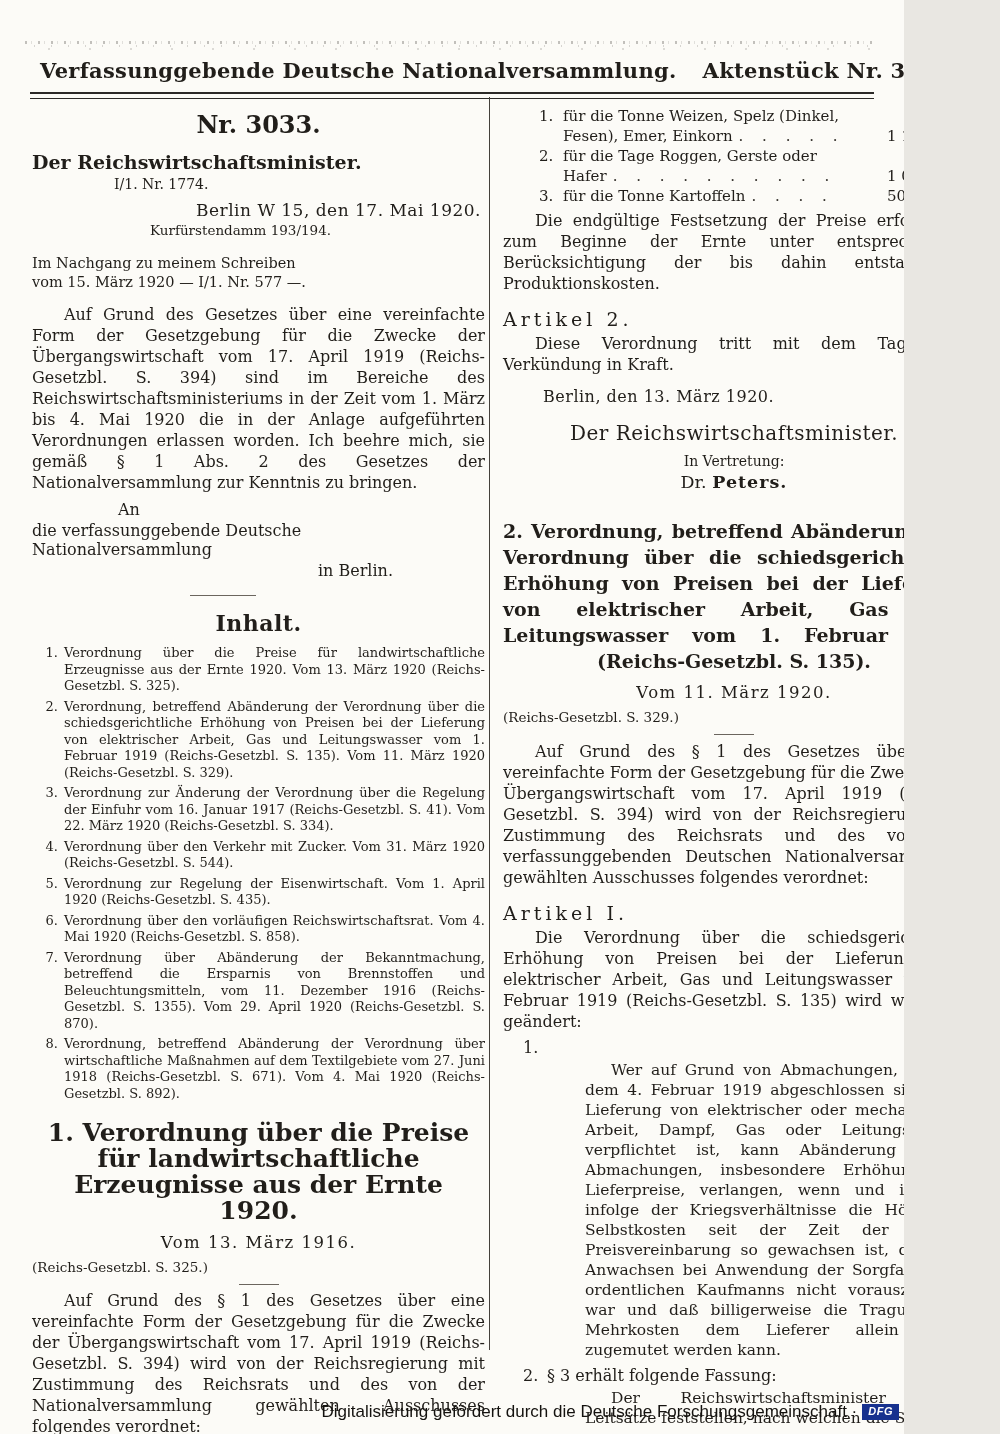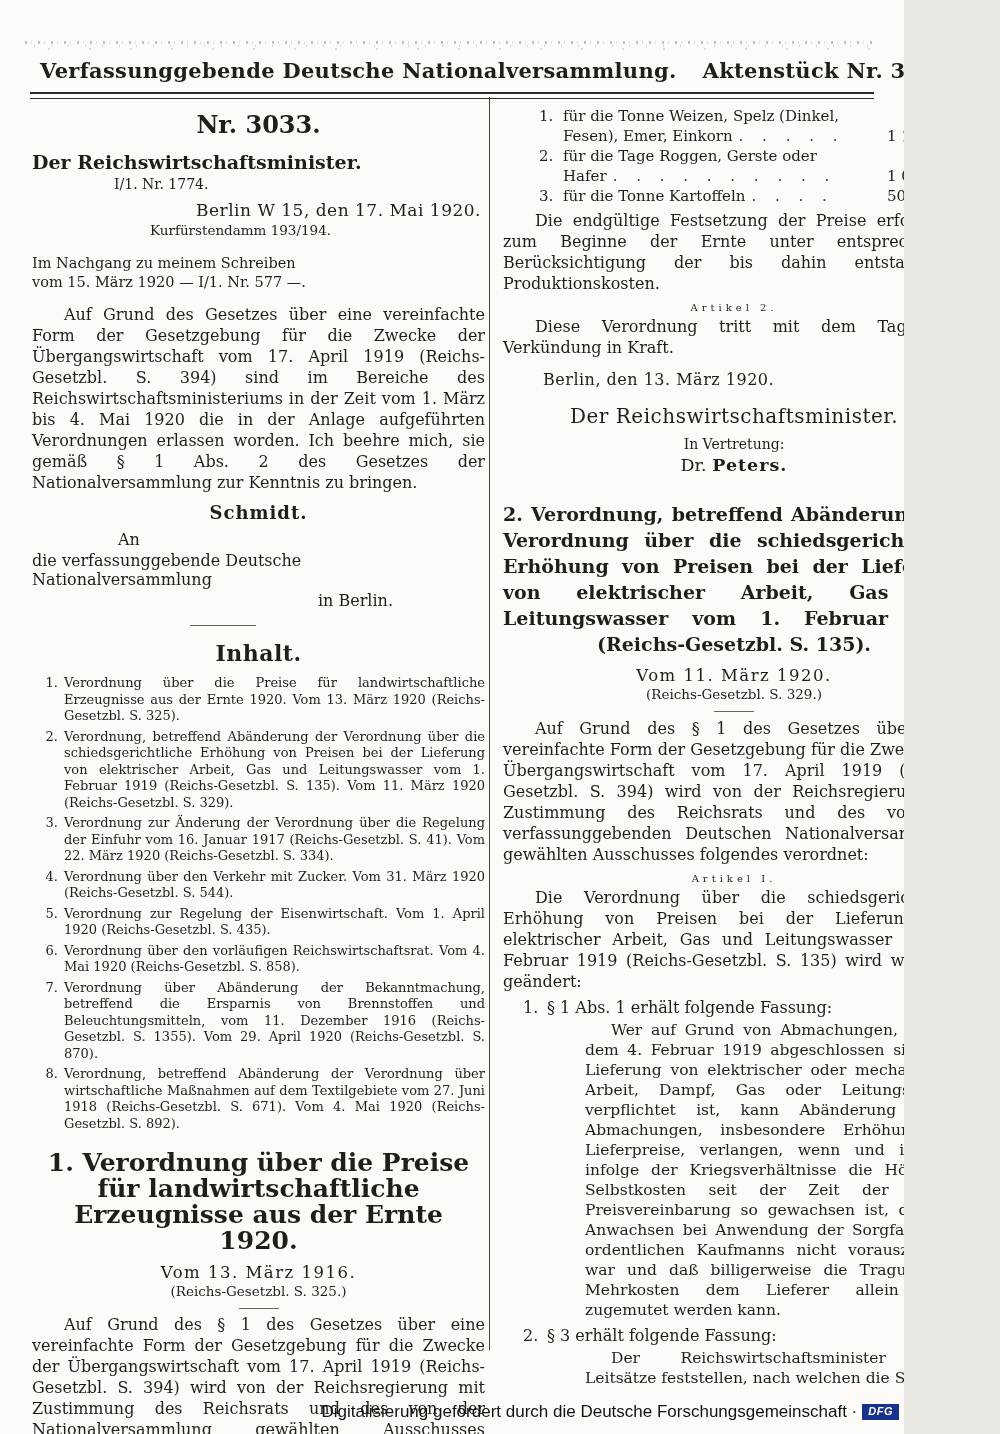--- a/index.html
+++ b/index.html
@@ -52,22 +52,22 @@
   .inhalt-heading{text-align:center;font-size:22px;font-weight:700;margin-top:14px;letter-spacing:.5px;}
   .inhalt-list{margin-top:9px;}
   .inhalt-item{display:flex;font-size:13px;line-height:16.5px;margin-top:4px;}
   .li-num{flex:none;width:26px;text-align:right;padding-right:6px;}
   .li-text{flex:1;text-align:justify;}
 
   .sec-heading{font-weight:700;font-size:25px;line-height:26px;margin-top:18px;}
   .sec-heading.center{text-align:center;}
   .sec-heading.justify{text-align:justify;text-align-last:center;}
   .vom-line{text-align:center;font-size:16.5px;letter-spacing:1.5px;margin-top:9px;}
-  .ref-line{text-align:center;font-size:13.5px;margin-top:1px;}
-  .artikel{text-align:center;font-size:10px;letter-spacing:4px;margin-top:8px;}
+  .ref-line{text-align:left;font-size:13.5px;margin-top:7px;}
+  .artikel{font-size:19px;letter-spacing:4px;margin-top:14px;}
 
   
   .price-list{margin:2px 0 0 36px;font-size:15px;line-height:20px;}
   .pl-line{display:flex;align-items:baseline;white-space:nowrap;}
   .pl-num{flex:none;width:24px;}
   .pl-cont{margin-left:24px;}
   .pl-dots{flex:1;overflow:hidden;letter-spacing:7px;padding:0 6px;color:#37332e;}
   .pl-value{flex:none;min-width:52px;}
   .pl-unit{flex:none;width:26px;text-align:right;font-style:italic;}
   .place-date{font-size:16px;margin-top:12px;padding-left:40px;letter-spacing:.5px;}
@@ -105,21 +105,20 @@
     <div class="doc-number">Nr. 3033.</div>
     <div class="sender">Der Reichswirtschaftsminister.</div>
     <div class="file-ref">I/1. Nr. 1774.</div>
     <div class="dateline">Berlin W 15, den 17. Mai 1920.</div>
     <div class="address">Kurfürstendamm 193/194.</div>
     <div class="followup">
       <div>Im Nachgang zu meinem Schreiben</div>
       <div>vom 15. März 1920 — I/1. Nr. 577 —.</div>
     </div>
     <p class="par" style="margin-top:12px;">Auf Grund des Gesetzes über eine vereinfachte Form der Gesetzgebung für die Zwecke der Übergangswirtschaft vom 17. April 1919 (Reichs-Gesetzbl. S. 394) sind im Bereiche des Reichswirtschaftsministeriums in der Zeit vom 1. März bis 4. Mai 1920 die in der Anlage aufgeführten Verordnungen erlassen worden. Ich beehre mich, sie gemäß § 1 Abs. 2 des Gesetzes der Nationalversammlung zur Kenntnis zu bringen.</p>
-    <div class="sig-schmidt">Schmidt.</div>
     <div class="an-line">An</div>
     <div class="recipient">die verfassunggebende Deutsche Nationalversammlung</div>
     <div class="recipient-city">in Berlin.</div>
     <div class="short-rule"></div>
 
     <div class="inhalt-heading">Inhalt.</div>
     <div class="inhalt-list">
       <div class="inhalt-item">
         <span class="li-num">1.</span>
         <span class="li-text">Verordnung über die Preise für landwirtschaftliche Erzeugnisse aus der Ernte 1920. Vom 13. März 1920 (Reichs-Gesetzbl. S. 325).</span>
@@ -215,21 +214,20 @@
     <div class="vom-line">Vom 11. März 1920.</div>
     <div class="ref-line">(Reichs-Gesetzbl. S. 329.)</div>
     <div class="mini-rule"></div>
 
     <p class="par" style="margin-top:6px;">Auf Grund des § 1 des Gesetzes über eine vereinfachte Form der Gesetzgebung für die Zwecke der Übergangswirtschaft vom 17. April 1919 (Reichs-Gesetzbl. S. 394) wird von der Reichsregierung mit Zustimmung des Reichsrats und des von der verfassunggebenden Deutschen Nationalversammlung gewählten Ausschusses folgendes verordnet:</p>
     <div class="artikel">Artikel I.</div>
     <p class="par" style="margin-top:3px;">Die Verordnung über die schiedsgerichtliche Erhöhung von Preisen bei der Lieferung von elektrischer Arbeit, Gas und Leitungswasser vom 1. Februar 1919 (Reichs-Gesetzbl. S. 135) wird wie folgt geändert:</p>
 
     <div class="sub-item">
       <span class="sub-num">1.</span>
-      <span>§ 1 Abs. 1 erhält folgende Fassung:</span>
     </div>
     <p class="quote">Wer auf Grund von Abmachungen, die vor dem 4. Februar 1919 abgeschlossen sind, zur Lieferung von elektrischer oder mechanischer Arbeit, Dampf, Gas oder Leitungswasser verpflichtet ist, kann Abänderung dieser Abmachungen, insbesondere Erhöhung der Lieferpreise, verlangen, wenn und insoweit infolge der Kriegsverhältnisse die Höhe der Selbstkosten seit der Zeit der letzten Preisvereinbarung so gewachsen ist, daß das Anwachsen bei Anwendung der Sorgfalt eines ordentlichen Kaufmanns nicht vorauszusehen war und daß billigerweise die Tragung der Mehrkosten dem Lieferer allein nicht zugemutet werden kann.</p>
 
     <div class="sub-item">
       <span class="sub-num">2.</span>
       <span>§ 3 erhält folgende Fassung:</span>
     </div>
     <p class="quote">Der Reichswirtschaftsminister kann Leitsätze feststellen, nach welchen die Schieds-</p>
   </div>
 

